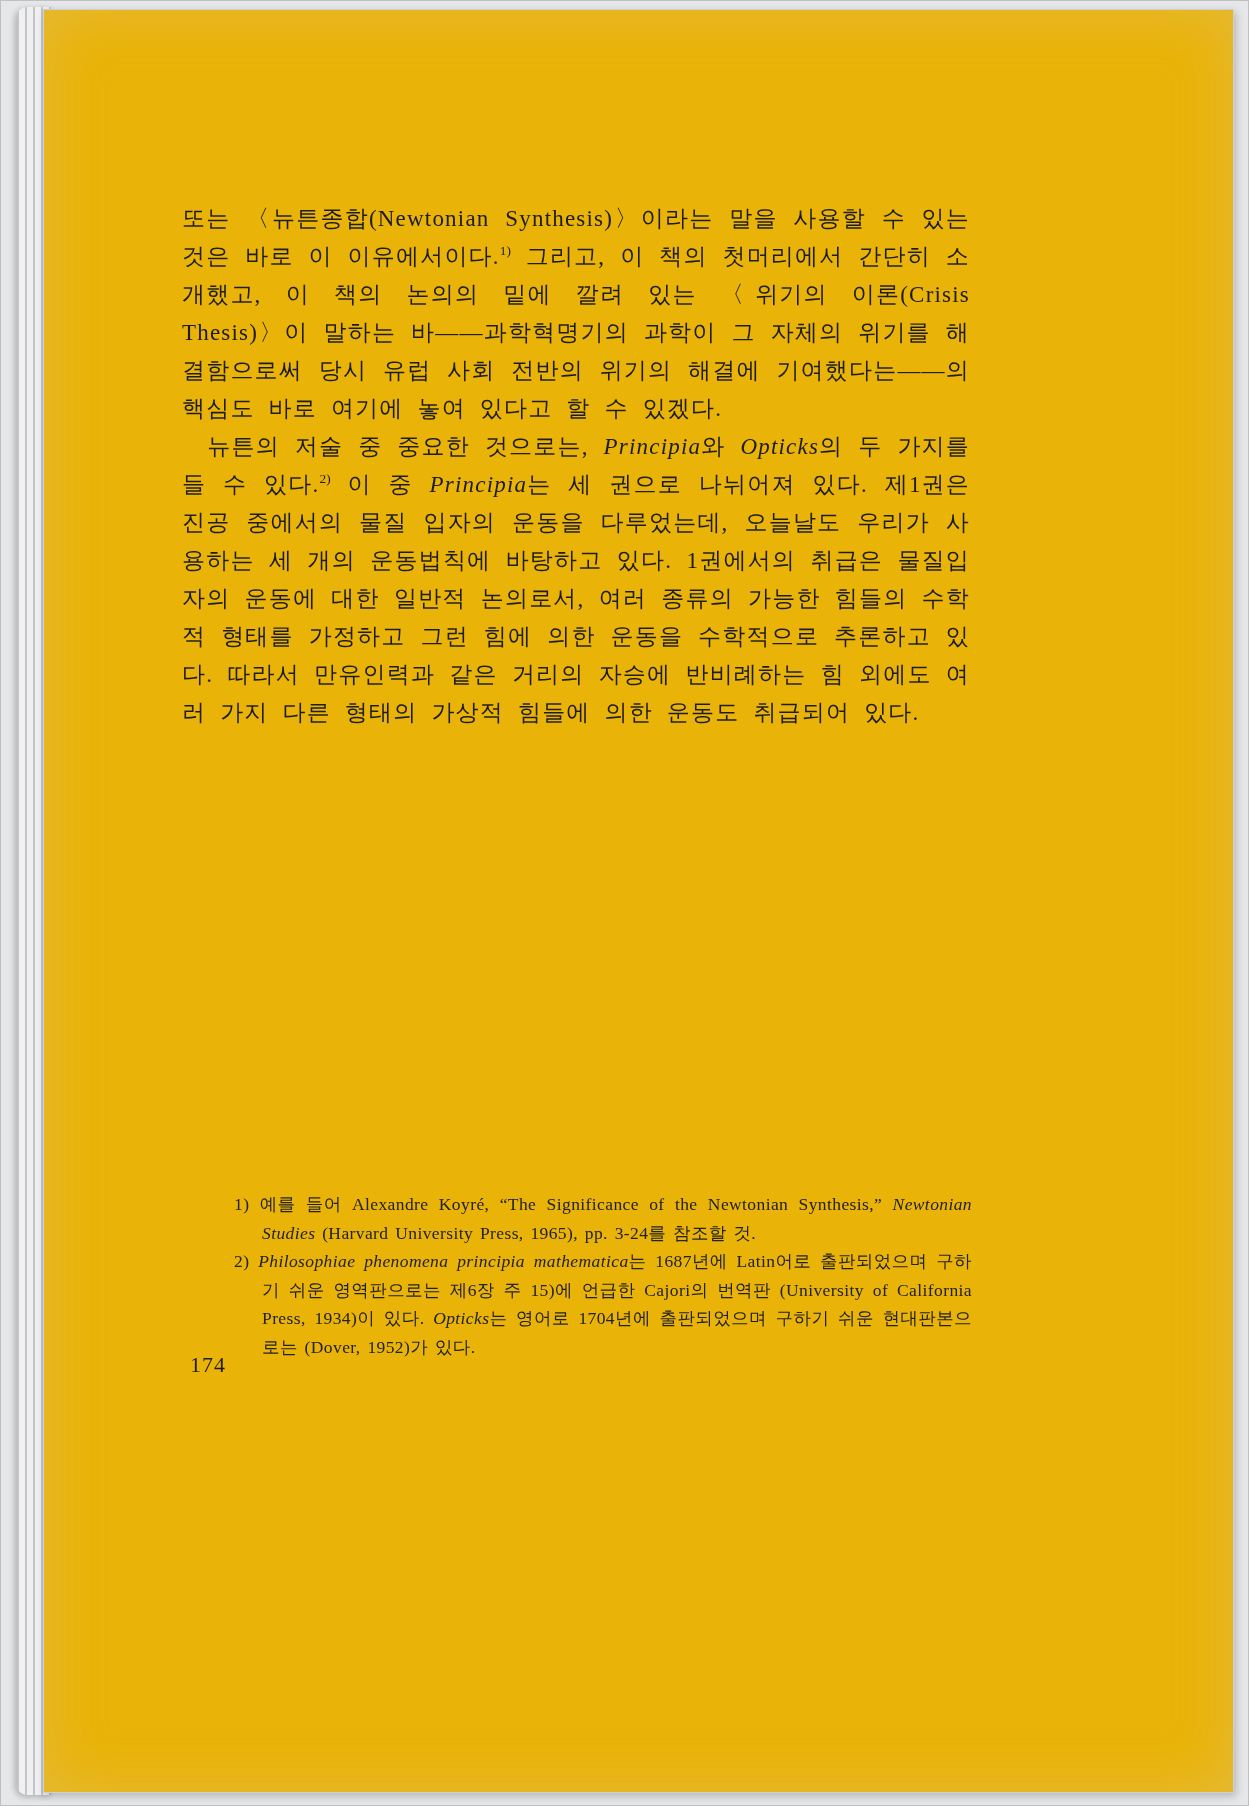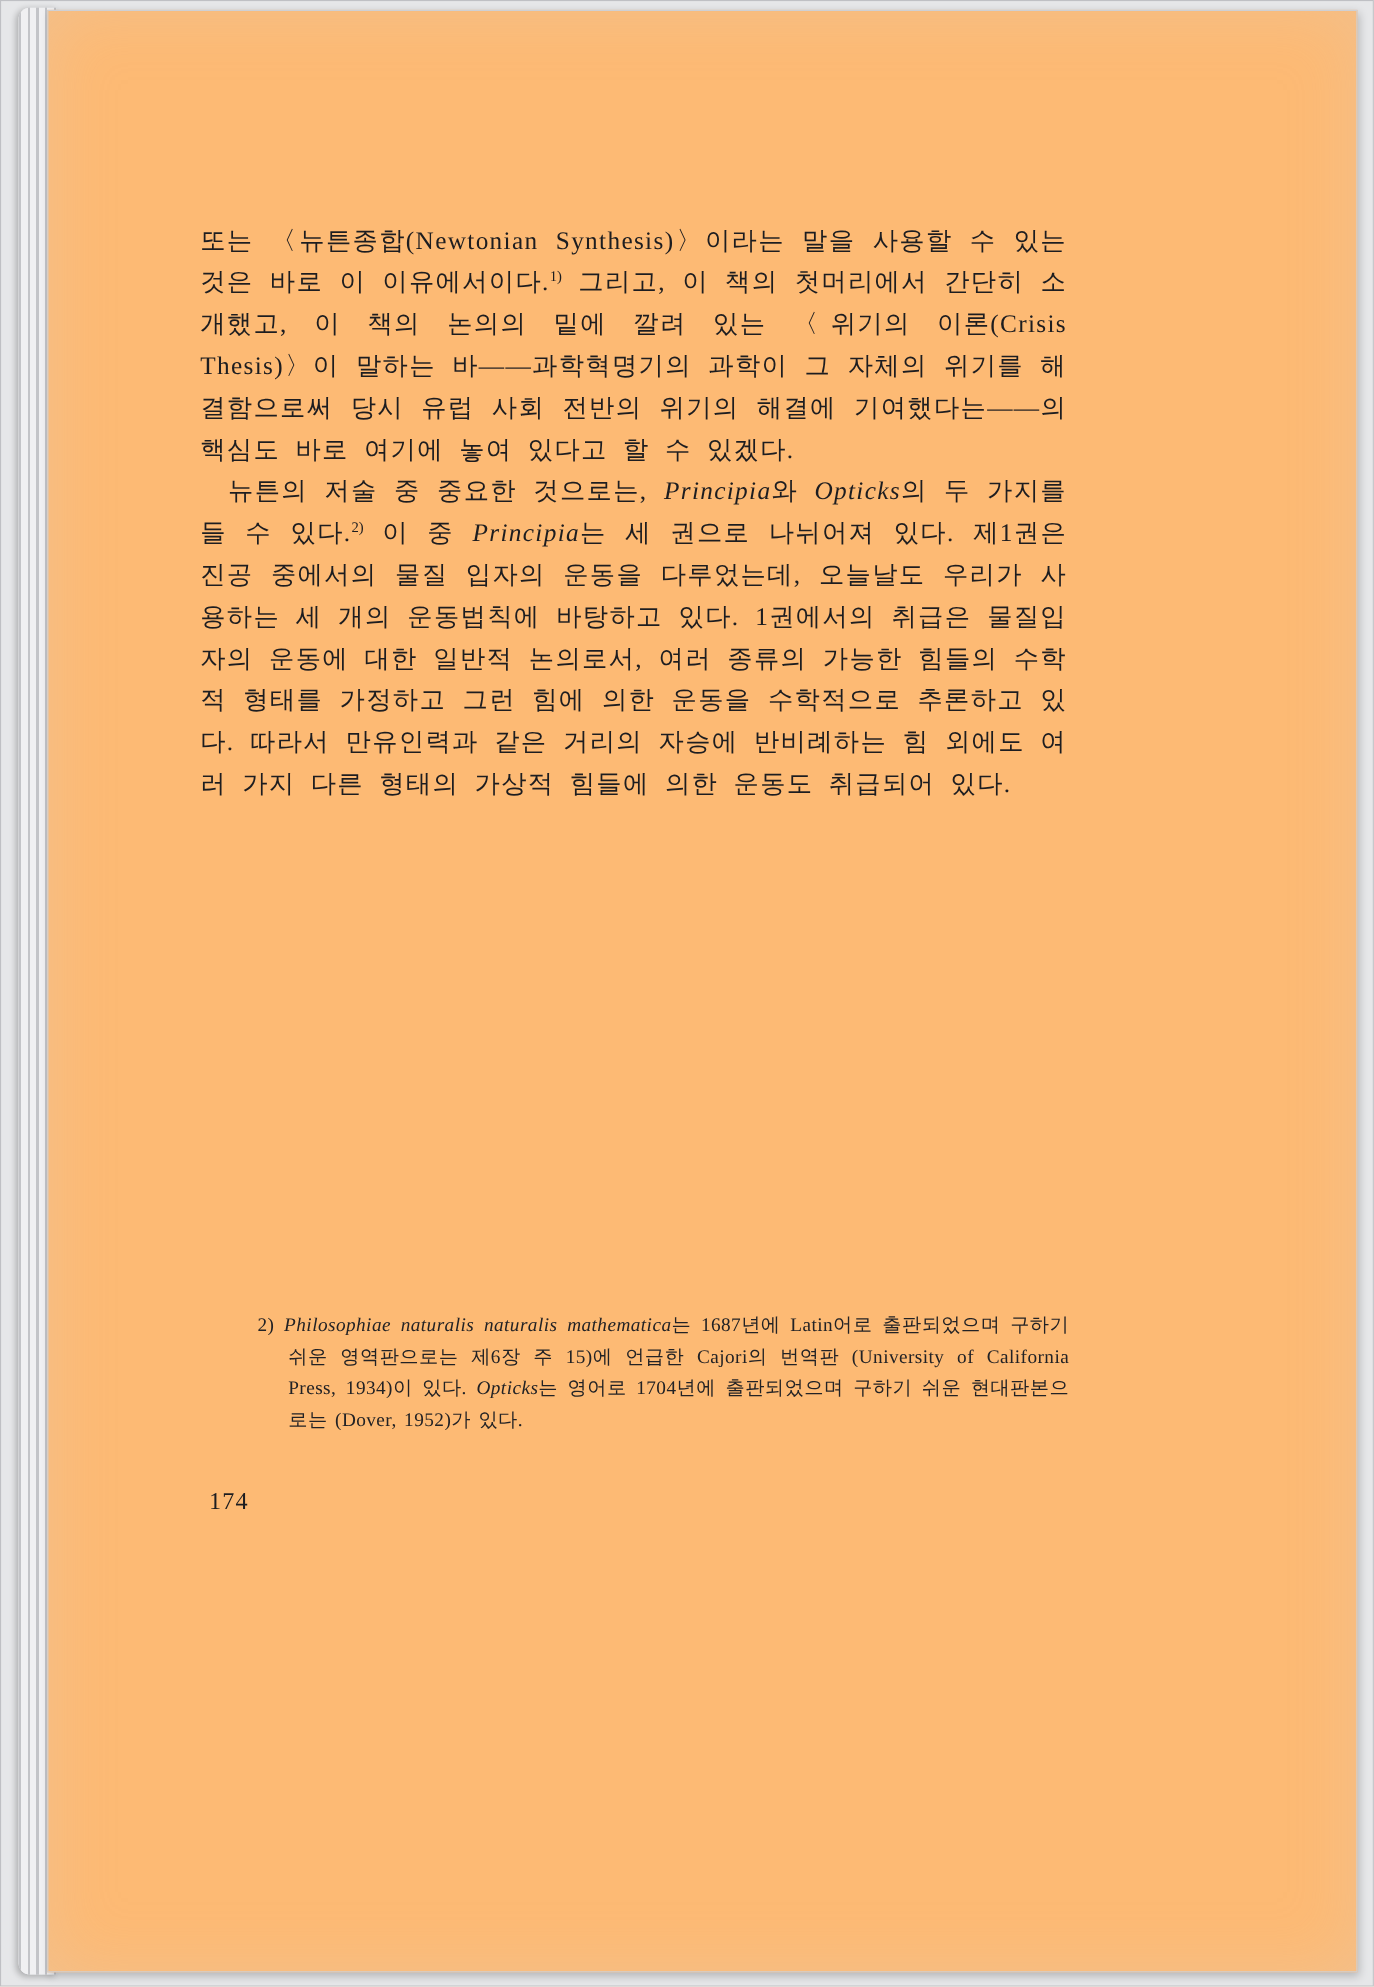--- a/index.html
+++ b/index.html
@@ -34,21 +34,21 @@
         #f0f0f2 2px, #f0f0f2 8px);
     box-shadow: -2px 2px 6px rgba(0,0,0,0.25);
   }
 
   .page {
     position: absolute;
     left: 42px;
     top: 8px;
     right: 14px;
     bottom: 12px;
-    background: #fdba74;
+    background: #eab308;
     border: 1px solid #cfd0d4;
     box-shadow:
       2px 3px 8px rgba(0,0,0,0.22),
       inset 0 0 60px rgba(210,210,215,0.25);
   }
 
   .body-text {
     position: absolute;
     left: 138px;            
     top: 190px;
@@ -107,19 +107,20 @@
   <div class="page-edges"></div>
 
   <div class="page">
 
     <div class="body-text">
       <p class="para"><span>또는 〈뉴튼종합(Newtonian Synthesis)〉이라는 말을 사용할 수 있는 것은 바로 이 이유에서이다.</span><sup>1)</sup><span> 그리고, 이 책의 첫머리에서 간단히 소개했고, 이 책의 논의의 밑에 깔려 있는 〈위기의 이론(Crisis Thesis)〉이 말하는 바——과학혁명기의 과학이 그 자체의 위기를 해결함으로써 당시 유럽 사회 전반의 위기의 해결에 기여했다는——의 핵심도 바로 여기에 놓여 있다고 할 수 있겠다.</span></p>
       <p class="para indented"><span>뉴튼의 저술 중 중요한 것으로는, </span><span style="font-style: italic;">Principia</span><span>와 </span><span style="font-style: italic;">Opticks</span><span>의 두 가지를 들 수 있다.</span><sup>2)</sup><span> 이 중 </span><span style="font-style: italic;">Principia</span><span>는 세 권으로 나뉘어져 있다. 제1권은 진공 중에서의 물질 입자의 운동을 다루었는데, 오늘날도 우리가 사용하는 세 개의 운동법칙에 바탕하고 있다. 1권에서의 취급은 물질입자의 운동에 대한 일반적 논의로서, 여러 종류의 가능한 힘들의 수학적 형태를 가정하고 그런 힘에 의한 운동을 수학적으로 추론하고 있다. 따라서 만유인력과 같은 거리의 자승에 반비례하는 힘 외에도 여러 가지 다른 형태의 가상적 힘들에 의한 운동도 취급되어 있다.</span></p>
     </div>
 
     <div class="footnotes">
-      <p class="footnote"><span>2) </span><span style="font-style: italic;">Philosophiae naturalis naturalis mathematica</span><span>는 1687년에 Latin어로 출판되었으며 구하기 쉬운 영역판으로는 제6장 주 15)에 언급한 Cajori의 번역판 (University of California Press, 1934)이 있다. </span><span style="font-style: italic;">Opticks</span><span>는 영어로 1704년에 출판되었으며 구하기 쉬운 현대판본으로는 (Dover, 1952)가 있다.</span></p>
+      <p class="footnote"><span>1) 예를 들어 Alexandre Koyré, “The Significance of the Newtonian Synthesis,” </span><span style="font-style: italic;">Newtonian Studies</span><span> (Harvard University Press, 1965), pp. 3-24를 참조할 것.</span></p>
+      <p class="footnote"><span>2) </span><span style="font-style: italic;">Philosophiae phenomena principia mathematica</span><span>는 1687년에 Latin어로 출판되었으며 구하기 쉬운 영역판으로는 제6장 주 15)에 언급한 Cajori의 번역판 (University of California Press, 1934)이 있다. </span><span style="font-style: italic;">Opticks</span><span>는 영어로 1704년에 출판되었으며 구하기 쉬운 현대판본으로는 (Dover, 1952)가 있다.</span></p>
     </div>
 
     <div class="page-number">174</div>
 
   </div>
 </div>
 
 </body></html>

